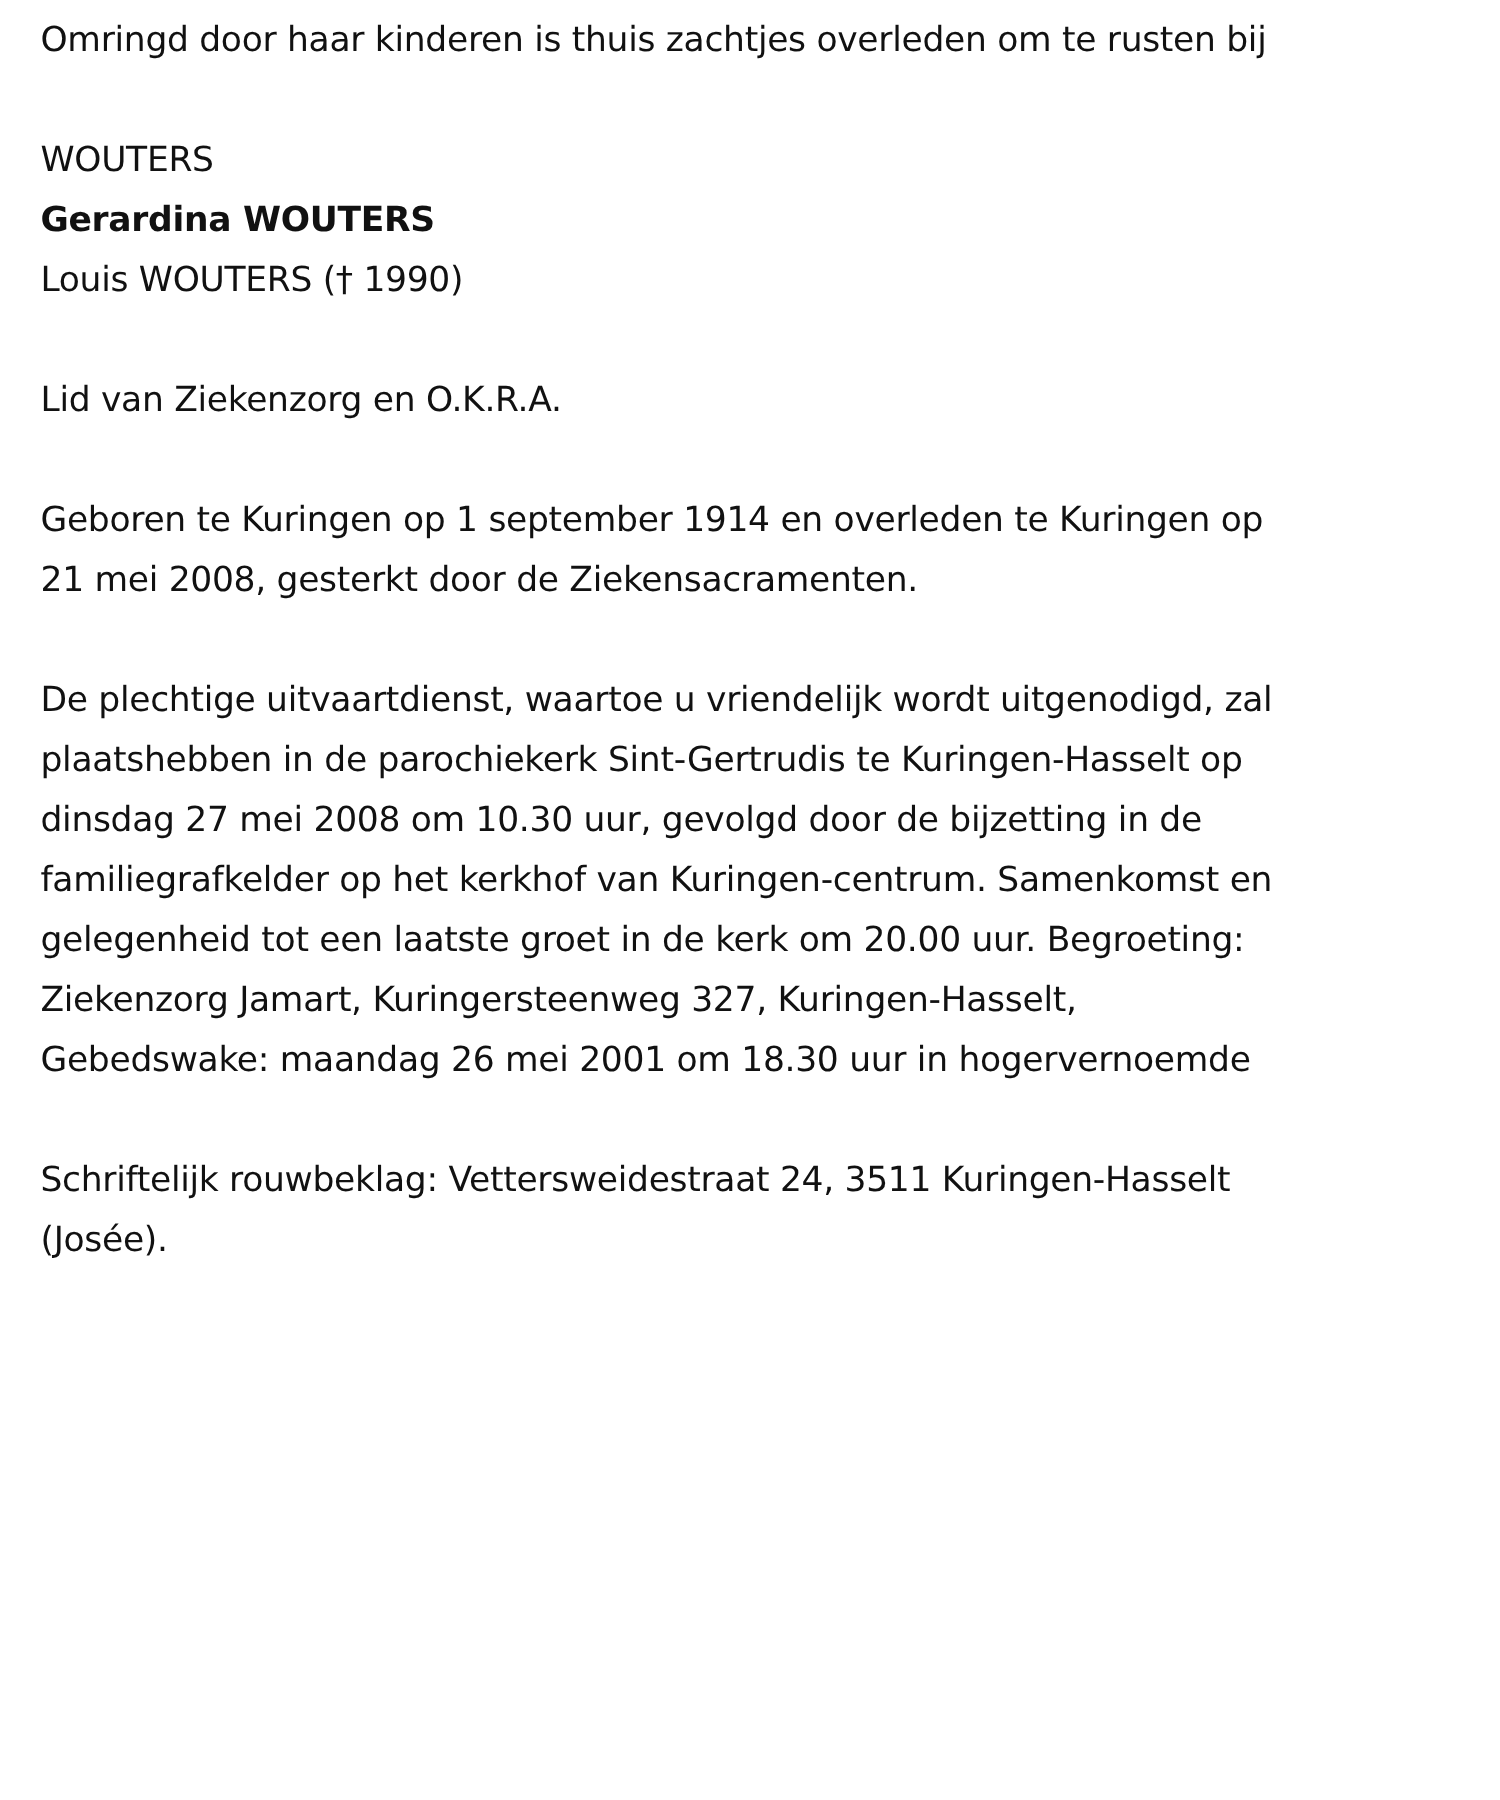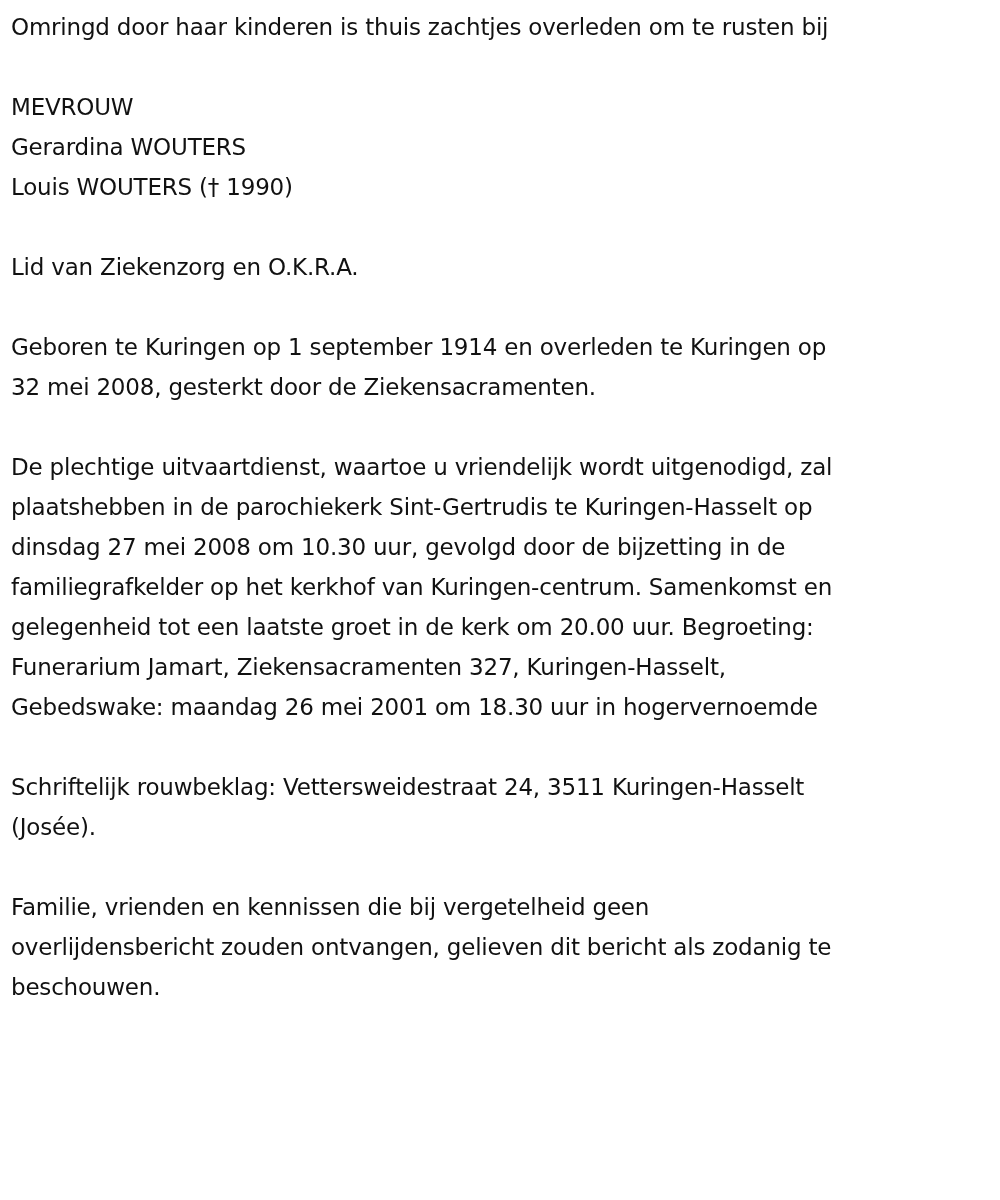--- a/index.html
+++ b/index.html
@@ -6,61 +6,56 @@
     body {
       width: 1000px; height: 1200px; overflow: hidden;
       font-family: "DejaVu Sans", sans-serif;
       color: #111111;
       font-size: 23px;
       line-height: 40px;
       letter-spacing: -0.2px;
     }
     .doc { position: relative; padding: 7px 11px 0 11px; width: 980px; }
     .para { margin: 0 0 40px 0; }
-    .line { display: block; white-space: nowrap; }
-    .bold { font-weight: normal; }
+    .line { display: block; white-space: nowrap; margin-left: 16px; }
+    .bold { font-weight: bold; }
   </style>
 </head>
 <body>
 
 <div class="doc">
 
   <p class="para">
     <span class="line">Omringd door haar kinderen is thuis zachtjes overleden om te rusten bij</span>
   </p>
 
   <p class="para">
-    <span class="line">MEVROUW</span>
+    <span class="line">WOUTERS</span>
     <span class="line bold">Gerardina WOUTERS</span>
     <span class="line">Louis WOUTERS († 1990)</span>
   </p>
 
   <p class="para">
     <span class="line">Lid van Ziekenzorg en O.K.R.A.</span>
   </p>
 
   <p class="para">
     <span class="line">Geboren te Kuringen op 1 september 1914 en overleden te Kuringen op</span>
-    <span class="line">32 mei 2008, gesterkt door de Ziekensacramenten.</span>
+    <span class="line">21 mei 2008, gesterkt door de Ziekensacramenten.</span>
   </p>
 
   <p class="para">
     <span class="line">De plechtige uitvaartdienst, waartoe u vriendelijk wordt uitgenodigd, zal</span>
     <span class="line">plaatshebben in de parochiekerk Sint-Gertrudis te Kuringen-Hasselt op</span>
     <span class="line">dinsdag 27 mei 2008 om 10.30 uur, gevolgd door de bijzetting in de</span>
     <span class="line">familiegrafkelder op het kerkhof van Kuringen-centrum. Samenkomst en</span>
     <span class="line">gelegenheid tot een laatste groet in de kerk om 20.00 uur. Begroeting:</span>
-    <span class="line">Funerarium Jamart, Ziekensacramenten 327, Kuringen-Hasselt,</span>
+    <span class="line">Ziekenzorg Jamart, Kuringersteenweg 327, Kuringen-Hasselt,</span>
     <span class="line">Gebedswake: maandag 26 mei 2001 om 18.30 uur in hogervernoemde</span>
   </p>
 
   <p class="para">
     <span class="line">Schriftelijk rouwbeklag: Vettersweidestraat 24, 3511 Kuringen-Hasselt</span>
     <span class="line">(Josée).</span>
   </p>
 
-  <p class="para">
-    <span class="line">Familie, vrienden en kennissen die bij vergetelheid geen</span>
-    <span class="line">overlijdensbericht zouden ontvangen, gelieven dit bericht als zodanig te</span>
-    <span class="line">beschouwen.</span>
-  </p>
 
 </div>
 
 </body></html>

